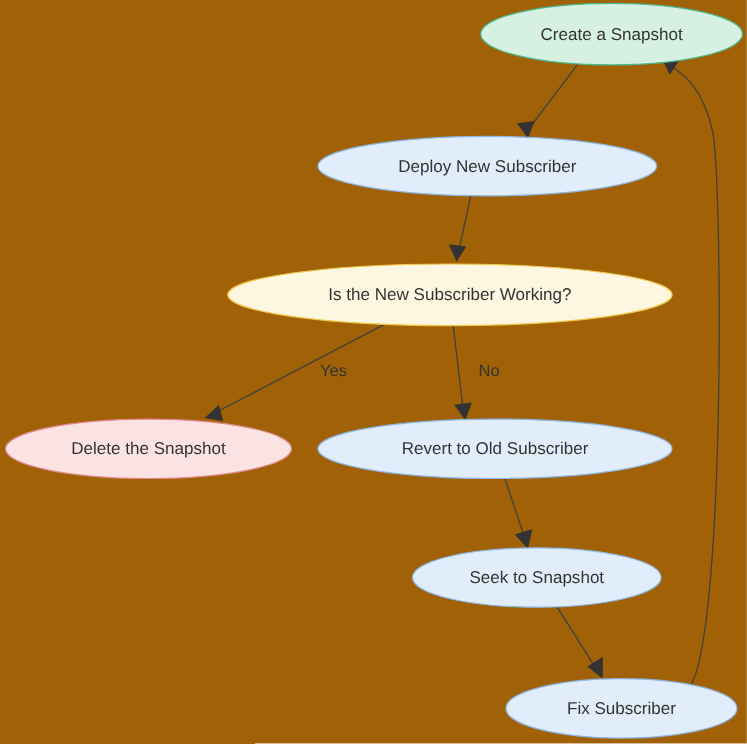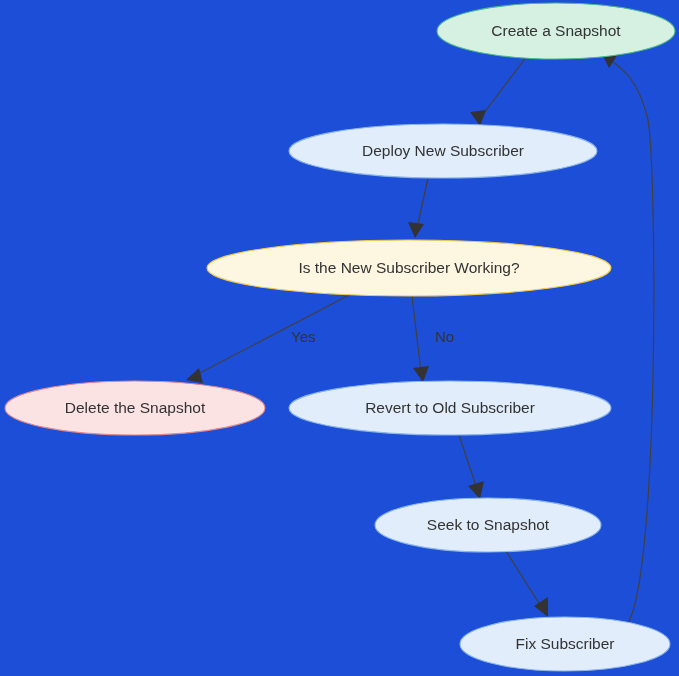--- a/index.html
+++ b/index.html
@@ -11,21 +11,21 @@
   body {
     width: 679px;
     height: 676px;
     font-family: "Liberation Sans", sans-serif;
     overflow: hidden;
   }
   #diagram-root {
     position: relative;
     width: 679px;
     height: 676px;
-    background: #1d4ed8;
+    background: #a16207;
   }
   svg#flowchart {
     display: block;
     width: 679px;
     height: 676px;
   }
   .node-shape {
     stroke-width: 1.1px;
   }
   .node-label {

